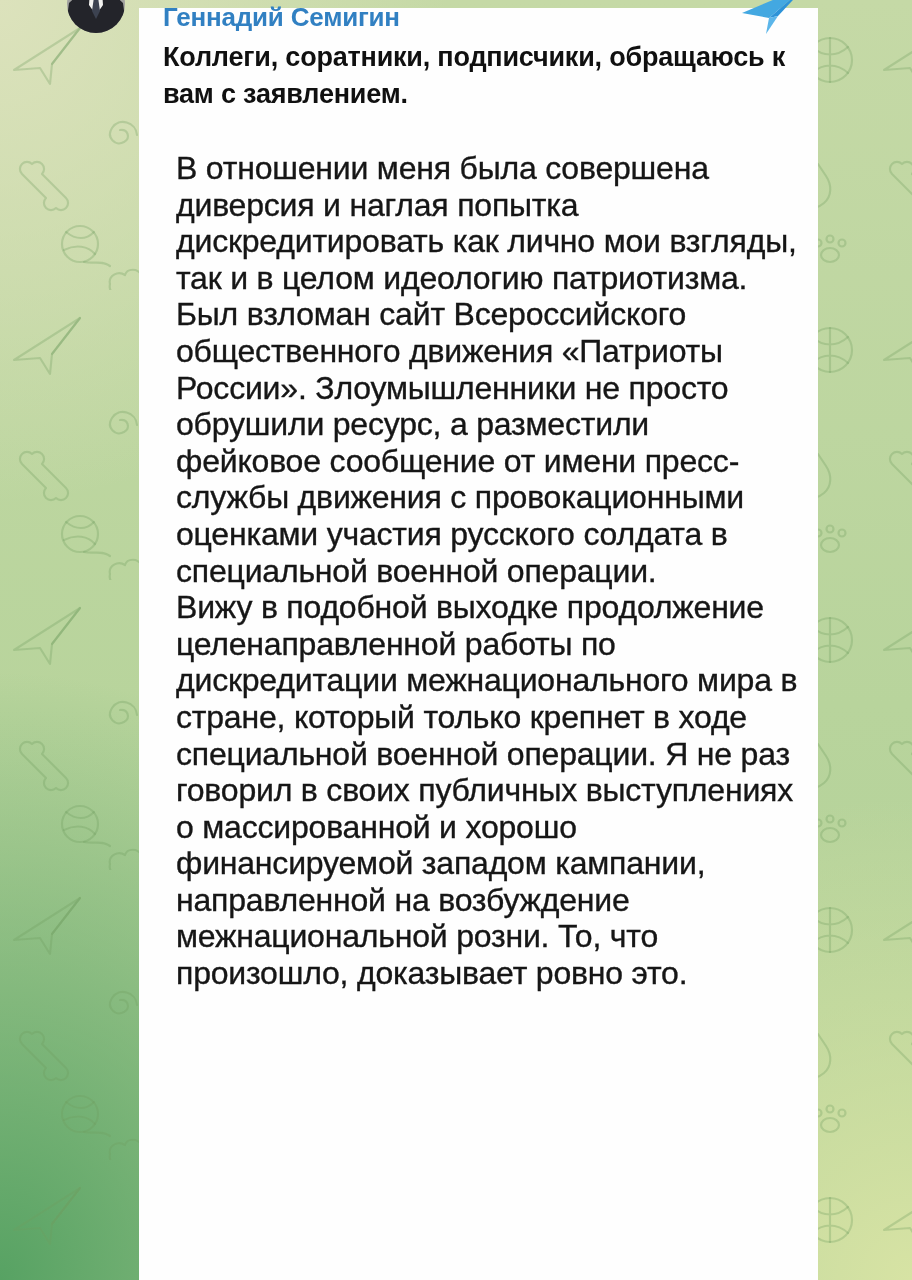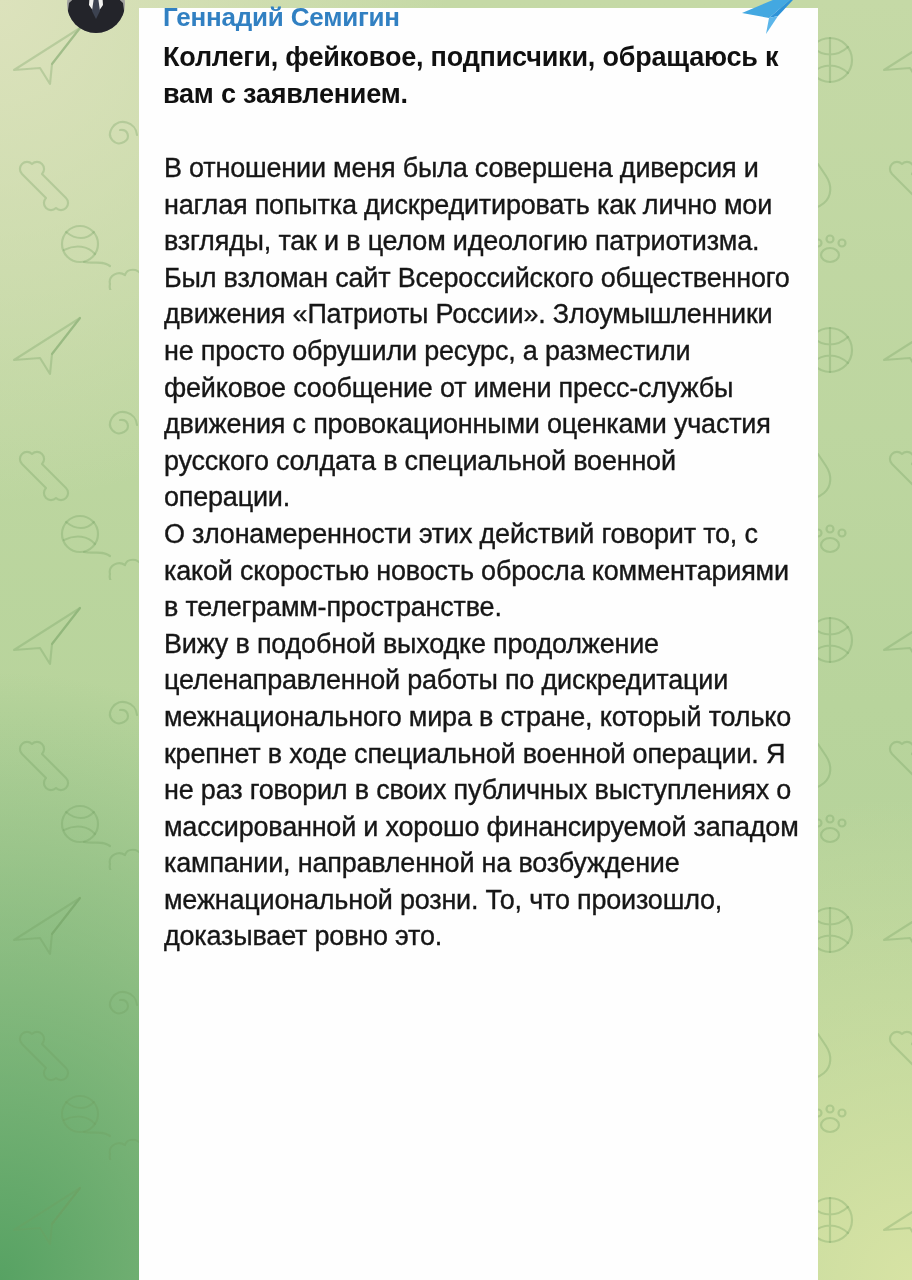--- a/index.html
+++ b/index.html
@@ -52,22 +52,22 @@
   }
   .intro {
     margin: 0 0 37px 5px;
     font-size: 27px;
     line-height: 37px;
     font-weight: 700;
     color: #101010;
     letter-spacing: -0.2px;
   }
   .paragraphs p {
-    margin: 0 0 0 6px;
-    font-size: 27px;
+    margin: 0 0 0 18px;
+    font-size: 32px;
     line-height: 36.6px;
     font-weight: 500;
     color: #161616;
     letter-spacing: -0.2px;
     -webkit-text-stroke: 0.35px #161616;
   }
 
   
   .avatar {
     position: absolute;
@@ -151,26 +151,25 @@
 
     <path d="M23,15 L29,23 L35,15 L36,30 L29,40 L22,30 Z" fill="#f2f2f0"></path>
 
     <path d="M27,22 L31,22 L33,36 L29,44 L25,36 Z" fill="#3c4250"></path>
   </svg>
 </div>
 
 <div class="bubble">
   <div class="channel-name">Геннадий Семигин</div>
 
-  <p class="intro">Коллеги, фейковое, подписчики, обращаюсь к вам с заявлением.</p>
+  <p class="intro">Коллеги, соратники, подписчики, обращаюсь к вам с заявлением.</p>
 
   <div class="paragraphs">
       <p>В отношении меня была совершена диверсия и наглая попытка дискредитировать как лично мои взгляды, так и в целом идеологию патриотизма.</p>
       <p>Был взломан сайт Всероссийского общественного движения «Патриоты России». Злоумышленники не просто обрушили ресурс, а разместили фейковое сообщение от имени пресс-службы движения с провокационными оценками участия русского солдата в специальной военной операции.</p>
-      <p>О злонамеренности этих действий говорит то, с какой скоростью новость обросла комментариями в телеграмм-пространстве.</p>
       <p>Вижу в подобной выходке продолжение целенаправленной работы по дискредитации межнационального мира в стране, который только крепнет в ходе специальной военной операции. Я не раз говорил в своих публичных выступлениях о массированной и хорошо финансируемой западом кампании, направленной на возбуждение межнациональной розни. То, что произошло, доказывает ровно это.</p>
     </div>
 </div>
 
 <div class="plane">
   <svg width="64" height="48" viewBox="0 0 64 48" xmlns="http://www.w3.org/2000/svg">
     <polygon points="64,0 0,27 27,32" fill="#43a8e1"></polygon>
     <polygon points="64,0 27,32 36,30" fill="#2d93d8"></polygon>
     <polygon points="27,32 24,48 36,30" fill="#5cb6ea"></polygon>
   </svg>

